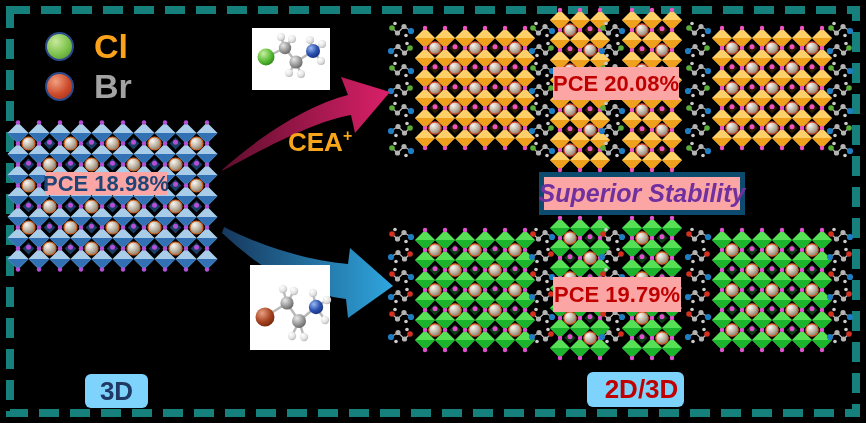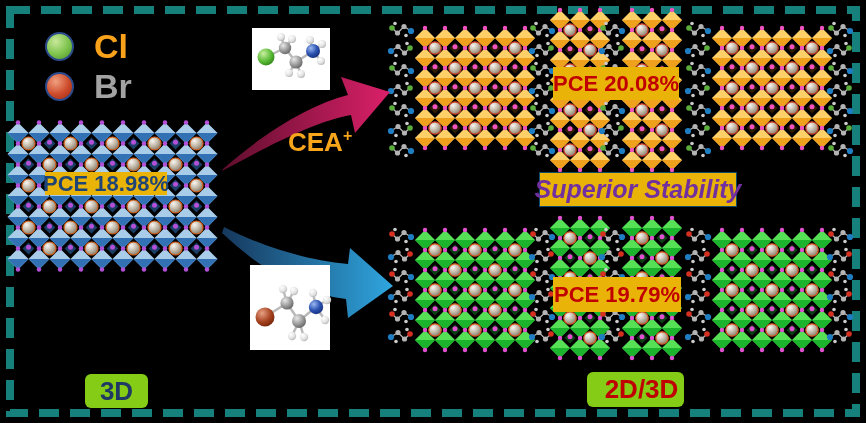--- a/index.html
+++ b/index.html
@@ -1,26 +1,26 @@
 <!DOCTYPE html>
 <html><head>
 <meta charset="utf-8">
 <style>
   html,body{margin:0;padding:0;background:#000;}
   .canvas{position:relative;width:866px;height:423px;background:#000;overflow:hidden;font-family:"Liberation Sans",sans-serif;}
   svg{position:absolute;left:0;top:0;}
-  .whitebox{position:absolute;background:#eab308;display:flex;align-items:center;justify-content:center;font-weight:bold;white-space:nowrap;}
+  .whitebox{position:absolute;background:#fca5a5;display:flex;align-items:center;justify-content:center;font-weight:bold;white-space:nowrap;}
   .legend-row{position:absolute;display:flex;align-items:center;gap:20px;}
   .sph{width:25px;height:25px;border-radius:50%;border:2px solid #2b4a8b;}
   .sph.green{background:radial-gradient(circle at 35% 30%, #c8e89a, #7cc24b 55%, #4e8f2a);}
   .sph.red{background:radial-gradient(circle at 35% 30%, #f0a080, #cc4a2a 55%, #9c2a12);}
   .legend-label{font-weight:bold;font-size:34px;}
   .cation{position:absolute;font-weight:bold;font-size:26px;}
   .cation sup{font-size:16px;}
-  .tag{position:absolute;background:#84cc16;border-radius:6px;display:flex;align-items:center;justify-content:center;font-weight:bold;font-size:26px;}
+  .tag{position:absolute;background:#7dd3fc;border-radius:6px;display:flex;align-items:center;justify-content:center;font-weight:bold;font-size:26px;}
 </style>
 </head>
 <body>
 
 <div class="canvas">
   <svg id="gfx" width="866" height="423" viewBox="0 0 866 423">
     <defs>
       <radialGradient id="sphGray" cx="0.35" cy="0.3" r="0.8">
         <stop offset="0" stop-color="#f8f6f2"></stop>
         <stop offset="0.5" stop-color="#c2b8a8"></stop>
@@ -1994,19 +1994,19 @@
     <div class="legend-label" style="color:#F9A21A;">Cl</div>
   </div>
   <div class="legend-row" style="left:45px;top:67px;">
     <div class="sph red"></div>
     <div class="legend-label" style="color:#a3a3a3;text-align:center;">Br</div>
   </div>
 
   <div class="whitebox" style="left:45px;top:172px;width:122px;height:23px;font-size:22px;color:#1F4576;">PCE 18.98%</div>
   <div class="whitebox" style="left:553px;top:67px;width:126px;height:33px;font-size:22px;color:#C00000;">PCE 20.08%</div>
   <div class="whitebox" style="left:553px;top:277px;width:128px;height:35px;font-size:22px;color:#C00000;">PCE 19.79%</div>
-  <div class="whitebox" style="left:539px;top:172px;width:196px;height:33px;font-size:25px;color:#7030A0;font-style:italic;border:1px solid #0c4a6e;">Superior Stability</div>
+  <div class="whitebox" style="left:539px;top:172px;width:196px;height:33px;font-size:25px;color:#7030A0;font-style:italic;border:5px solid #0c4a6e;">Superior Stability</div>
 
   <div class="cation" style="left:288px;top:127px;color:#F7A51B;"><span>CEA</span><sup>+</sup></div>
 
   <div class="tag" style="left:85px;top:374px;width:63px;height:34px;color:#1F3864;">3D</div>
   <div class="tag" style="left:587px;top:372px;width:85px;height:35px;color:#C00000;padding-left:12px;">2D/3D</div>
 </div>
 
 </body></html>

